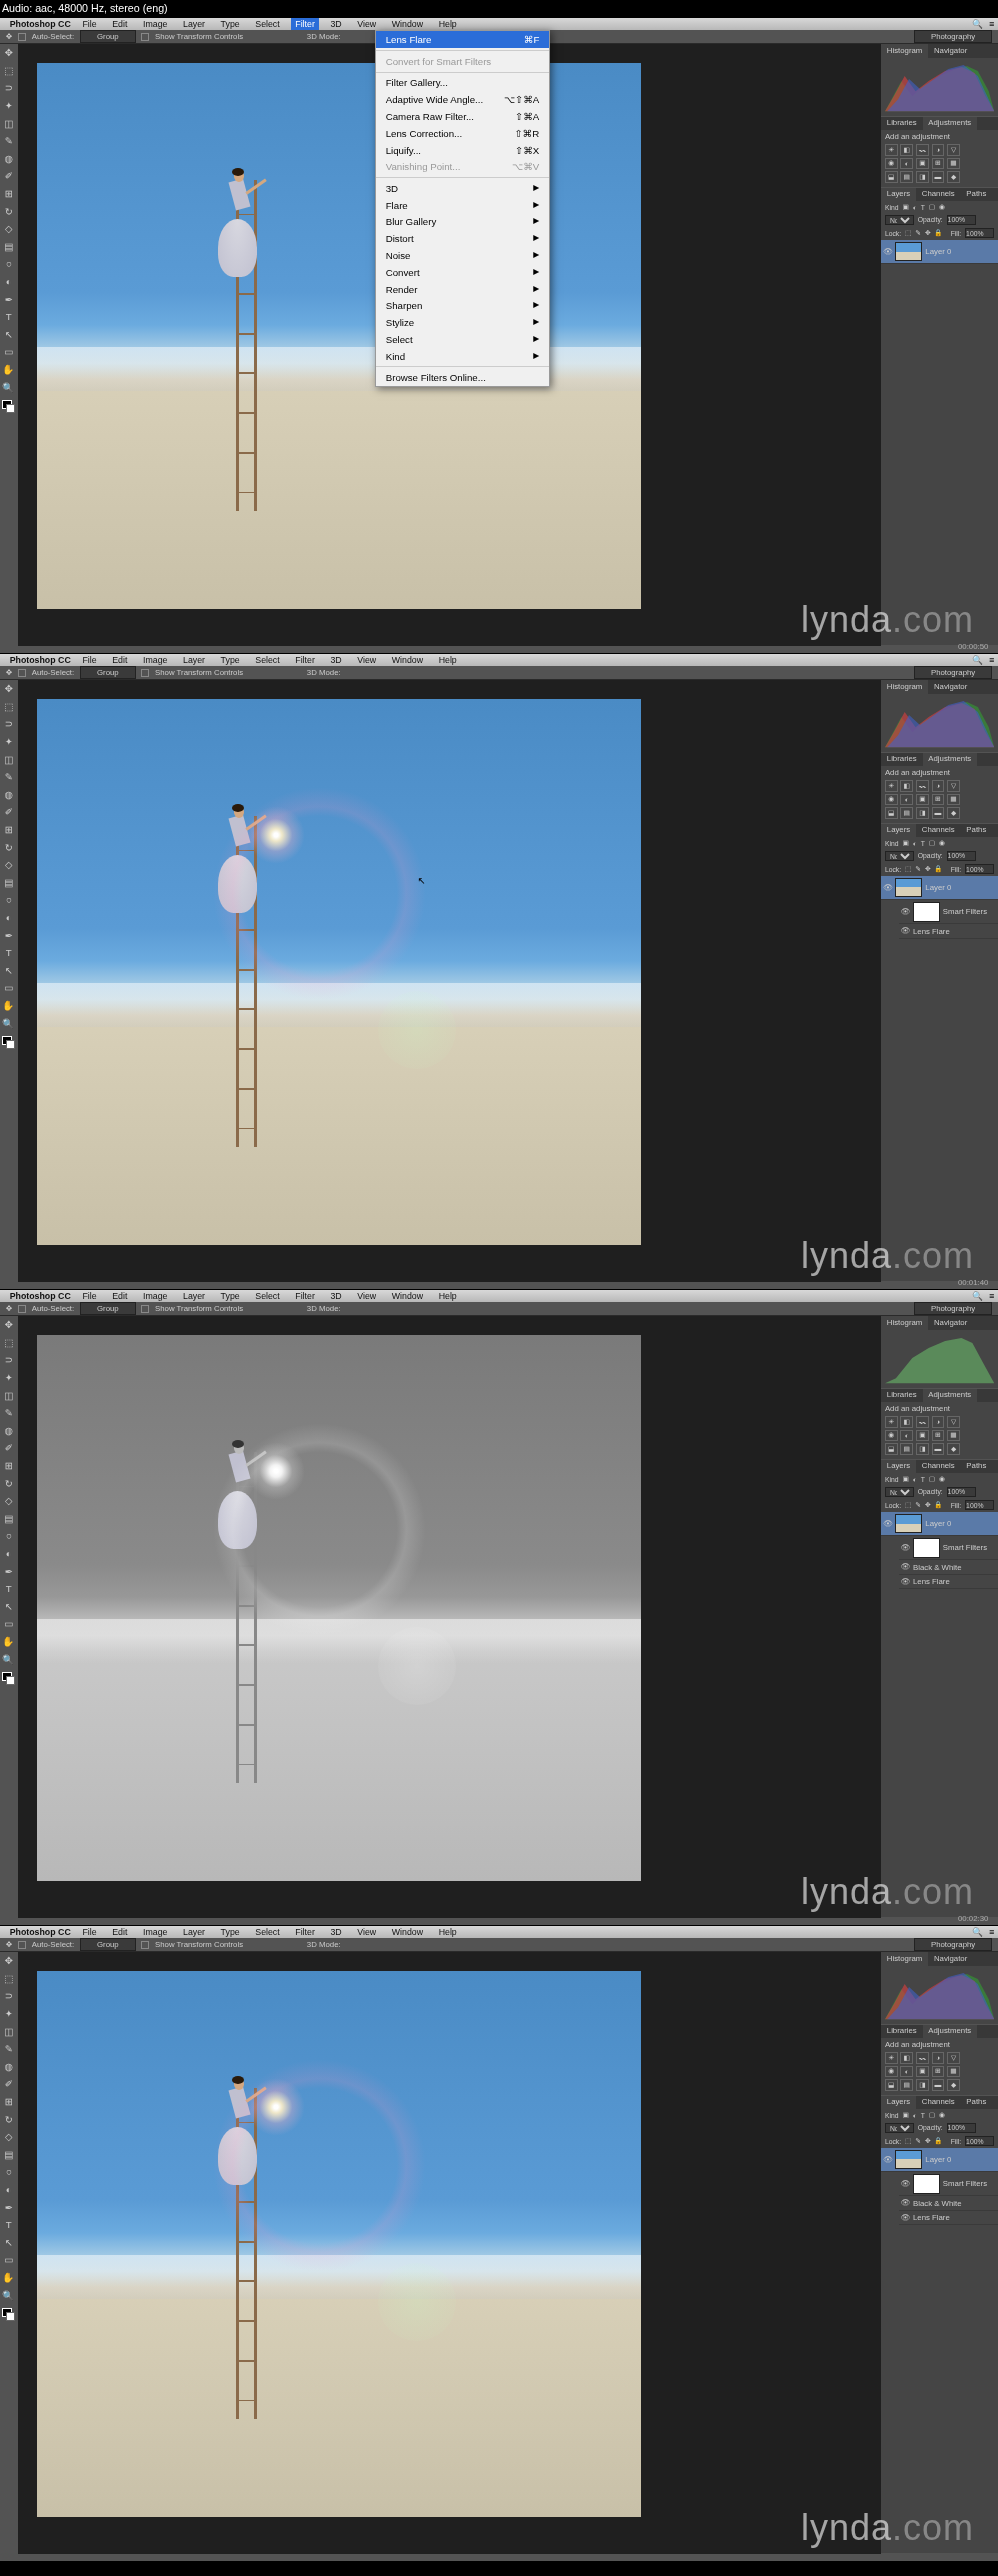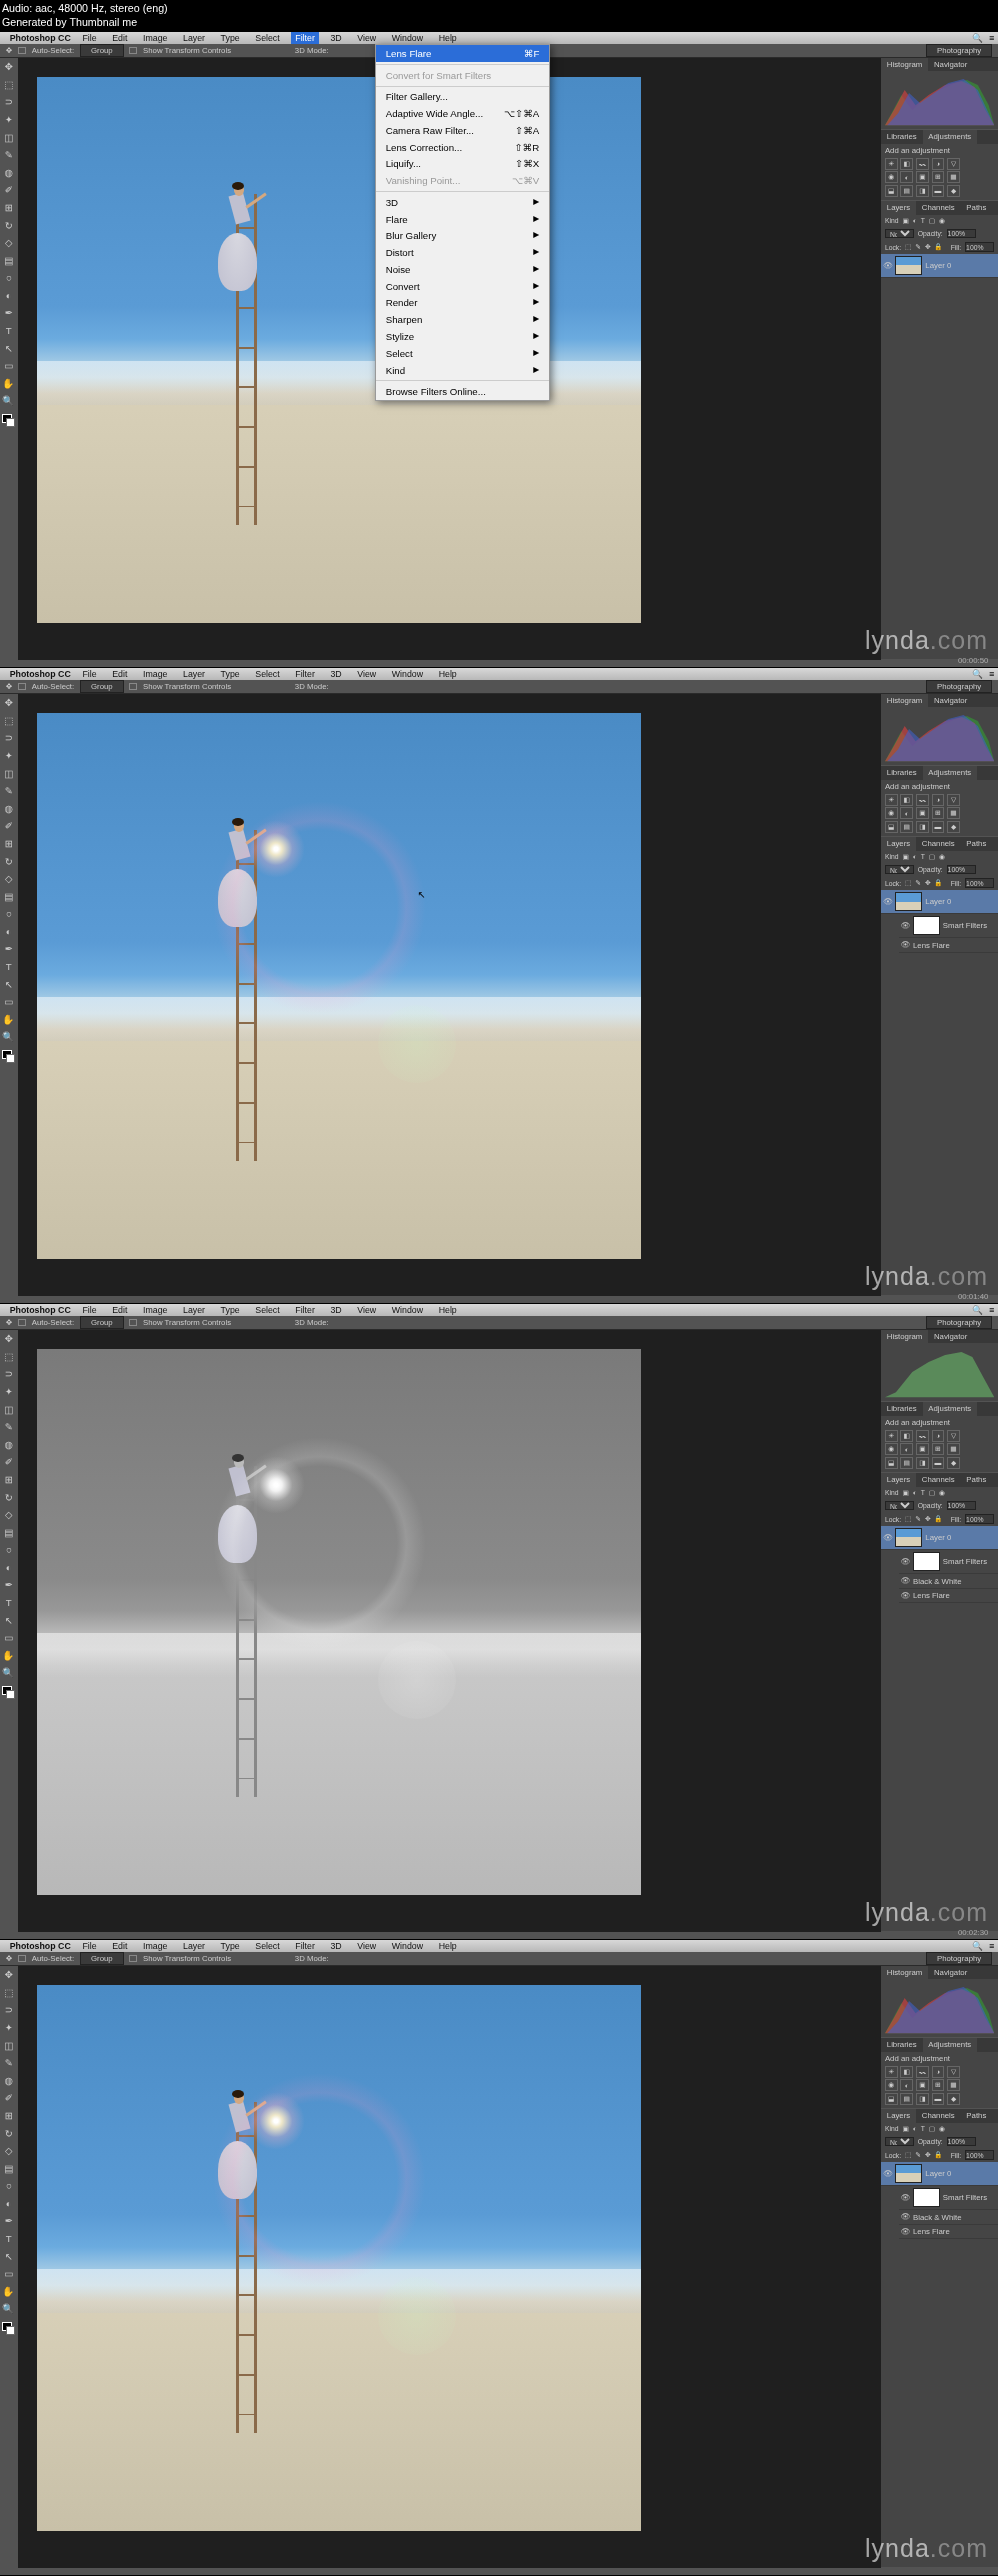--- a/index.html
+++ b/index.html
@@ -6,21 +6,21 @@
 body{background:#000;width:998px}
 .meta{color:#fff;font-size:10.7px;padding:1.9px;line-height:1.3}
 .frame{position:relative;width:998px;height:635px;background:#535353;margin-bottom:1px}
 .mac-bar{height:12.7px;background:linear-gradient(#d8d8d8,#b8b8b8);display:flex;align-items:center;padding:0 3.9px;font-size:8.8px;color:#111}
 .apple{font-size:9.7px;margin-right:5.8px}
 .app-nm{font-weight:bold;margin-right:7.8px}
 .menu-it{margin-right:7.8px;padding:1px 3.9px;cursor:default}
 .menu-it.on{background:#2b6dd8;color:#fff}
 .mac-r{margin-left:auto;display:flex;gap:5.8px;font-size:8.8px}
 .opt-bar{height:13.6px;background:#535353;border-bottom:1px solid #2a2a2a;display:flex;align-items:center;padding:0 5.8px;font-size:7.8px;color:#ccc;gap:5.8px}
-.opt-bar .sel{background:#3a3a3a;padding:1px 10px;border:1px solid #222}
+.opt-bar .sel{background:#3a3a3a;padding:1px 16px;border:1px solid #222}
 .cb{width:7.8px;height:7.8px;border:1px solid #888}
 .opt-r{margin-left:auto}
 .body{display:flex;height:602px}
 .toolbar{width:17.5px;background:#535353;display:flex;flex-direction:column}
 .tool{width:15.6px;height:15.6px;margin:1px;display:flex;align-items:center;justify-content:center;color:#ccc;font-size:9.7px;cursor:pointer}
 .swatch{margin-top:3.9px}
 .fg{width:9.7px;height:9.7px;background:#000;border:1px solid #fff;margin-left:1.9px}
 .bg{width:9.7px;height:9.7px;background:#fff;border:1px solid #666;margin-left:5.8px;margin-top:-5.8px}
 .canvas{flex:1;background:#1f1f1f;padding:19.5px 19.5px;position:relative}
 .img{width:604px;height:546px;background:linear-gradient(180deg,#4a8bc5 0%,#5a9bd5 42%,#6babdf 48%,#c5dde8 55%,#d8d0b8 58%,#c8c0a8 100%);position:relative;overflow:hidden}
@@ -61,31 +61,30 @@
 .thumb{width:27px;height:19.5px;background:linear-gradient(#5a9bd5 50%,#d8d0b8 50%);border:1px solid #222}
 .thumb.w{background:#fff}
 .lnm{font-size:7.8px}
 .sf-group{margin-left:17.5px}
 .dd{position:absolute;left:375px;top:12.7px;width:175px;background:#f0f0f0;border:1px solid #999;font-size:9.7px;color:#000;box-shadow:1.9px 1.9px 7.8px rgba(0,0,0,0.5);z-index:10}
 .dd-it{padding:2.9px 9.7px;display:flex;justify-content:space-between;cursor:default}
 .dd-it.top{background:#2b6dd8;color:#fff}
 .dd-it.dis{color:#999}
 .dd-sep{height:1px;background:#ccc;margin:1.9px 0}
 .arr{font-size:7.8px}
-.wm{position:absolute;right:10px;bottom:11.7px;font-size:25px;color:rgba(255,255,255,0.6);font-weight:300;letter-spacing:1px}
+.wm{position:absolute;right:24px;bottom:11.7px;font-size:36px;color:rgba(255,255,255,0.6);font-weight:300;letter-spacing:1px}
 .wm b{color:rgba(180,180,180,0.6);font-weight:normal}
 .ts{position:absolute;right:9.7px;bottom:1.9px;font-size:7.8px;color:rgba(255,255,255,0.5)}
 .cursor{position:absolute;font-size:9.7px;color:#000}
 </style>
 </head>
 <body>
 
 <div class="meta">
 <div>Audio: aac, 48000 Hz, stereo (eng)</div>
-<div>Generated by Thumbnail me</div>
 </div>
 
 <div class="frame">
 <div class="mac-bar">
 <span class="apple"></span>
 <span class="app-nm">Photoshop CC</span>
 <span class="menu-it">File</span>
 <span class="menu-it">Edit</span>
 <span class="menu-it">Image</span>
 <span class="menu-it">Layer</span>

